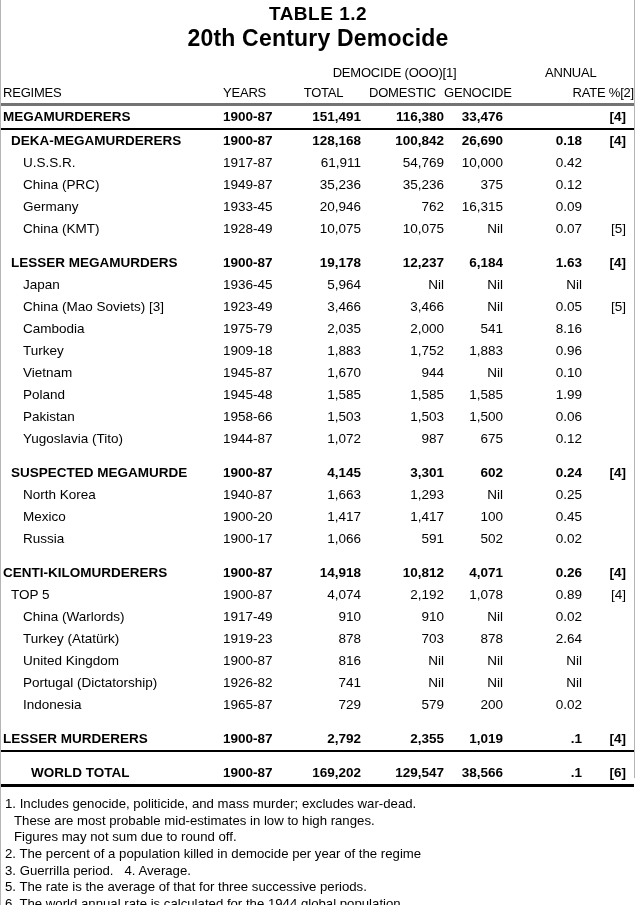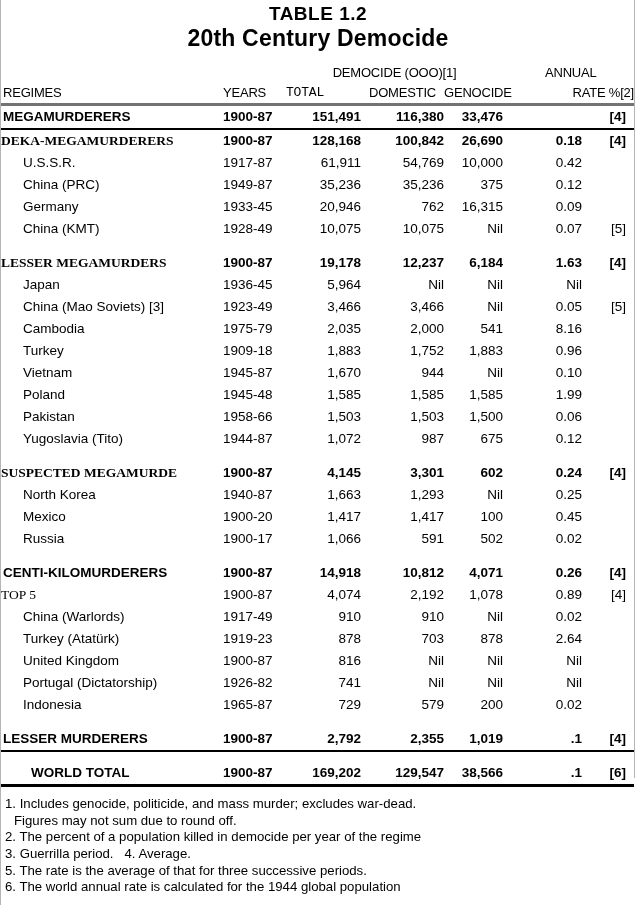--- a/index.html
+++ b/index.html
@@ -27,31 +27,31 @@
   col.c-domestic{width:83px;}
   col.c-genocide{width:59px;}
   col.c-rate{width:79px;}
   col.c-note{width:52px;}
   td{padding:0;line-height:22px;white-space:nowrap;}
   thead td{font-size:13px;letter-spacing:-0.2px;line-height:20px;}
   .gh-democide{text-align:center;}
   .gh-annual{text-align:left;padding-left:42px;}
   .ch-regimes{text-align:left;padding-left:2px;}
   .ch-years{text-align:left;padding-left:2px;}
-  .ch-total{font-family:Liberation Mono, monospace;}
+  .ch-total{text-align:center;}
   .ch-domestic{text-align:center;}
   .ch-genocide{text-align:right;}
   .ch-rate{text-align:right;padding-left:40px;}
   tr.col-header-row td{border-bottom:3px solid #737373;}
   td.rg{text-align:left;overflow:hidden;}
   td.yr{text-align:left;padding-left:2px;}
   td.num{text-align:right;}
   td.note{text-align:right;padding-right:8px;}
   .i0{padding-left:2px;}
-  .i1{font-family:Liberation Serif, serif;}
+  .i1{padding-left:10px;}
   .i2{padding-left:22px;margin-left:32px;}
   .iw{padding-left:30px;}
   tr.b td{font-weight:bold;}
   tr.rule-thin td{border-bottom:2px solid #000;}
   tr.rule-thick td{border-bottom:3px solid #000;}
   tr.spacer td{height:12px;line-height:12px;border:none;}
   .footnotes{margin-top:9px;padding-left:4px;font-size:13.2px;line-height:16.6px;}
   .fn{white-space:pre;}
   .fn.ind{padding-left:9px;}
 </style>
@@ -358,19 +358,20 @@
           <td class="num">129,547</td>
           <td class="num">38,566</td>
           <td class="num">.1</td>
           <td class="note">[6]</td>
         </tr>
       </tbody>
   </table>
 
   <div class="footnotes">
       <div class="fn">1. Includes genocide, politicide, and mass murder; excludes war-dead.</div>
+      <div class="fn ind">These are most probable mid-estimates in low to high ranges.</div>
       <div class="fn ind">Figures may not sum due to round off.</div>
       <div class="fn">2. The percent of a population killed in democide per year of the regime</div>
       <div class="fn">3. Guerrilla period.   4. Average.</div>
       <div class="fn">5. The rate is the average of that for three successive periods.</div>
       <div class="fn">6. The world annual rate is calculated for the 1944 global population</div>
     </div>
 </div>
 
 </body></html>

